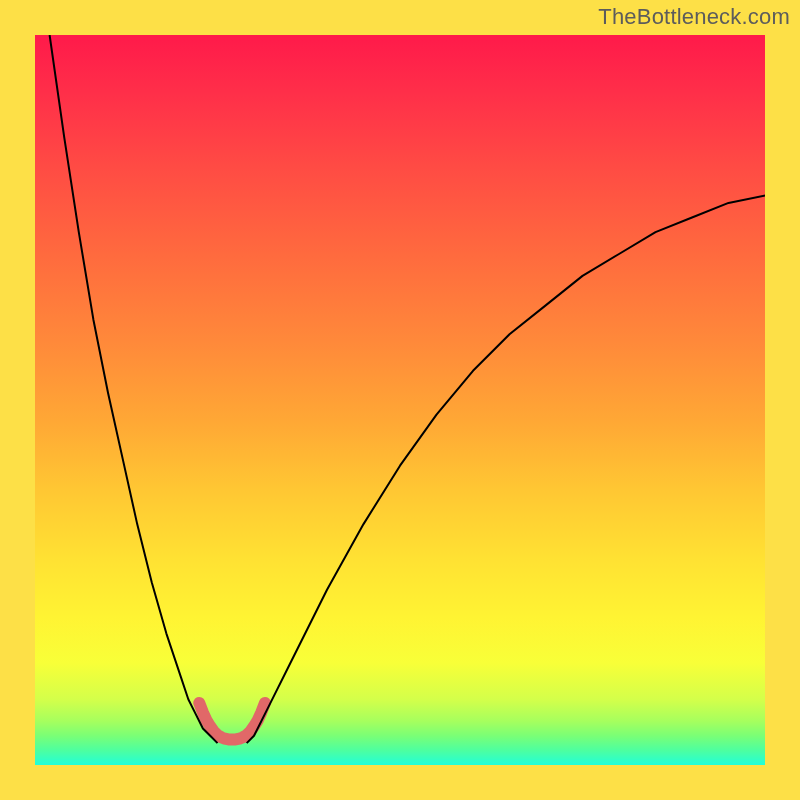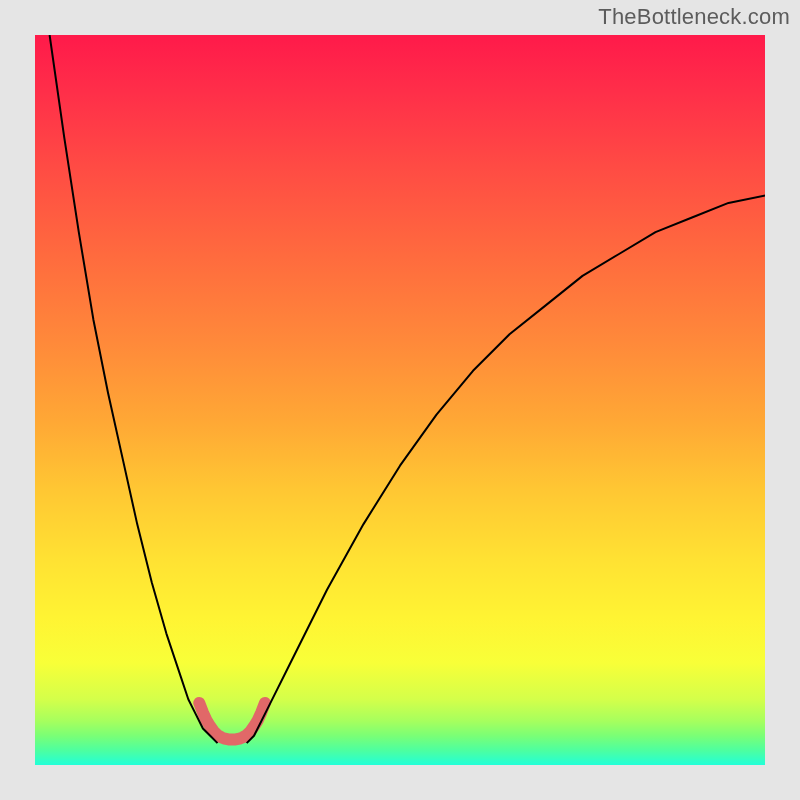--- a/index.html
+++ b/index.html
@@ -10,21 +10,21 @@
     background: #000;
     overflow: hidden;
     font-family: Arial, Helvetica, sans-serif;
   }
   .frame {
     position: absolute;
     left: 0;
     top: 0;
     width: 800px;
     height: 800px;
-    background: #e5e5e5;
+    background: #fde047;
   }
   .watermark {
     position: absolute;
     top: 4px;
     right: 10px;
     color: #5c5c5c;
     font-size: 22px;
     font-weight: 500;
     letter-spacing: 0.2px;
     z-index: 5;

